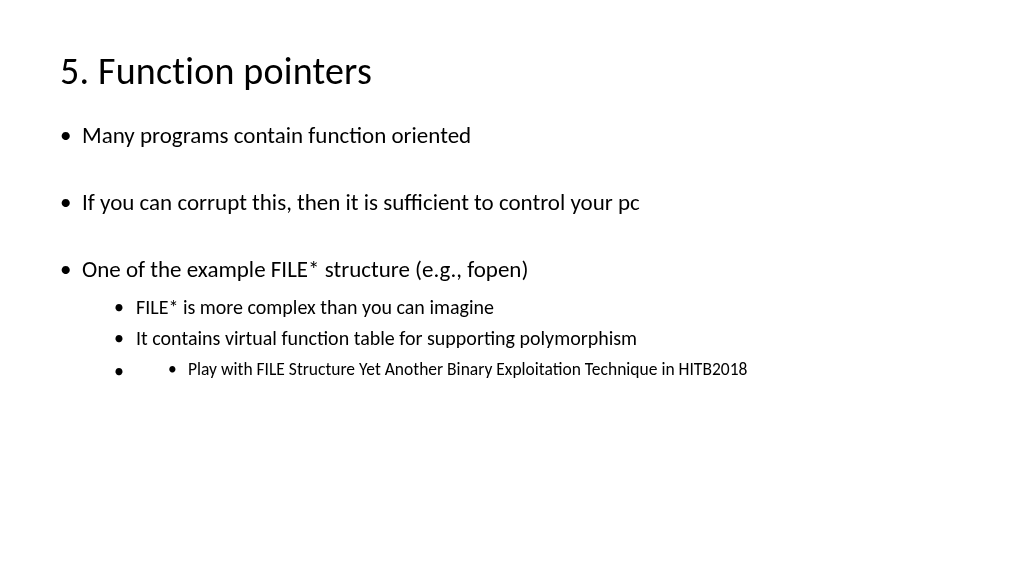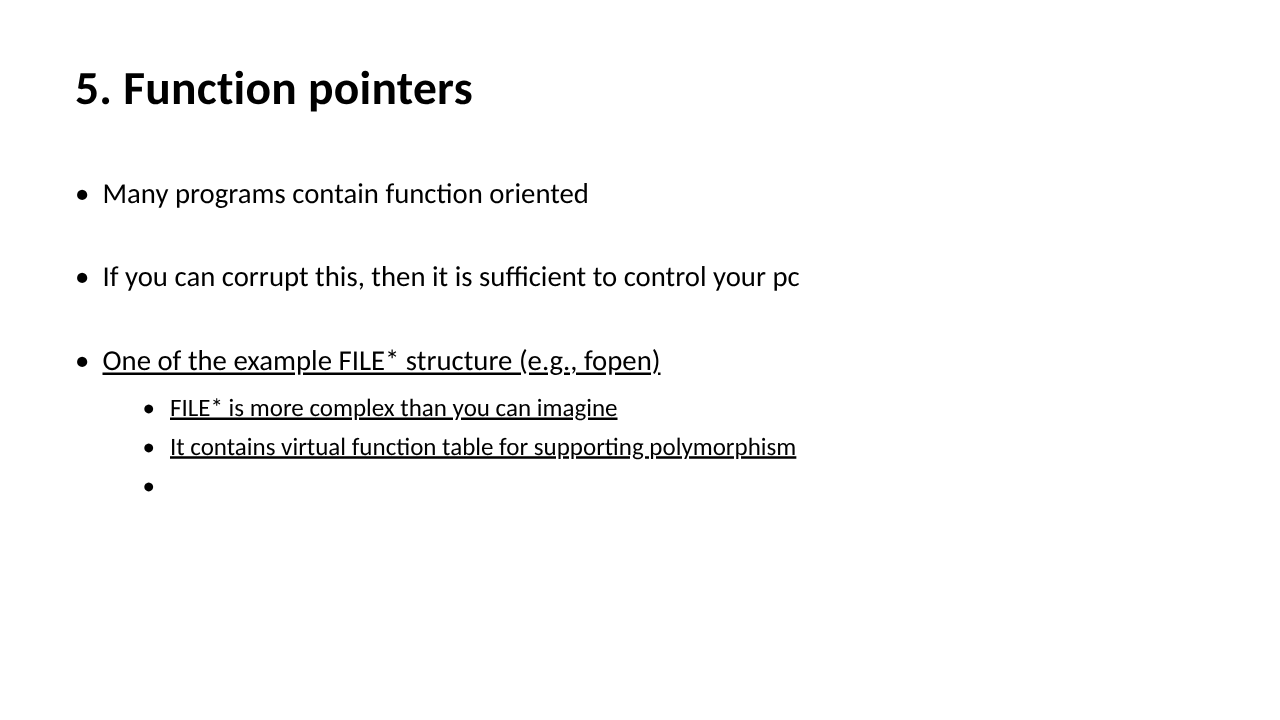--- a/index.html
+++ b/index.html
@@ -11,22 +11,22 @@
       width: 1024px;
       height: 576px;
       background: #ffffff;
       font-family: Calibri, 'Segoe UI', Arial, sans-serif;
       color: #000000;
       padding: 48px 60px 40px 60px;
       overflow: hidden;
     }
     .title {
       font-size: 38px;
-      font-weight: 700;
-      margin-bottom: 46px;
+      font-weight: 400;
+      margin-bottom: 26px;
       letter-spacing: 0.2px;
     }
     ul.level1 {
       list-style: none;
       padding-left: 0;
     }
     ul.level1 > li {
       font-size: 23px;
       line-height: 1.35;
       margin-bottom: 36px;
@@ -35,21 +35,20 @@
     }
     ul.level1 > li::before {
       content: "•";
       position: absolute;
       left: 0;
       top: 0;
       font-size: 23px;
     }
     ul.level1 > li.with-sub {
       margin-bottom: 1px;
-      text-decoration: underline;
     }
     ul.level2 {
       list-style: none;
       padding-left: 32px;
       margin-top: 8px;
     }
     ul.level2 > li {
       font-size: 20px;
       line-height: 1.45;
       position: relative;
@@ -89,16 +88,19 @@
 
 <ul class="level1">
   <li>Many programs contain function oriented</li>
   <li>If you can corrupt this, then it is sufficient to control your pc</li>
   <li class="with-sub">
     <span>One of the example FILE* structure (e.g., fopen)</span>
     <ul class="level2">
       <li>FILE* is more complex than you can imagine</li>
       <li>It contains virtual function table for supporting polymorphism</li>
       <li>
+        <ul class="level3">
+          <li>Play with FILE Structure Yet Another Binary Exploitation Technique in HITB2018</li>
+        </ul>
       </li>
     </ul>
   </li>
 </ul>
 
 </body></html>

